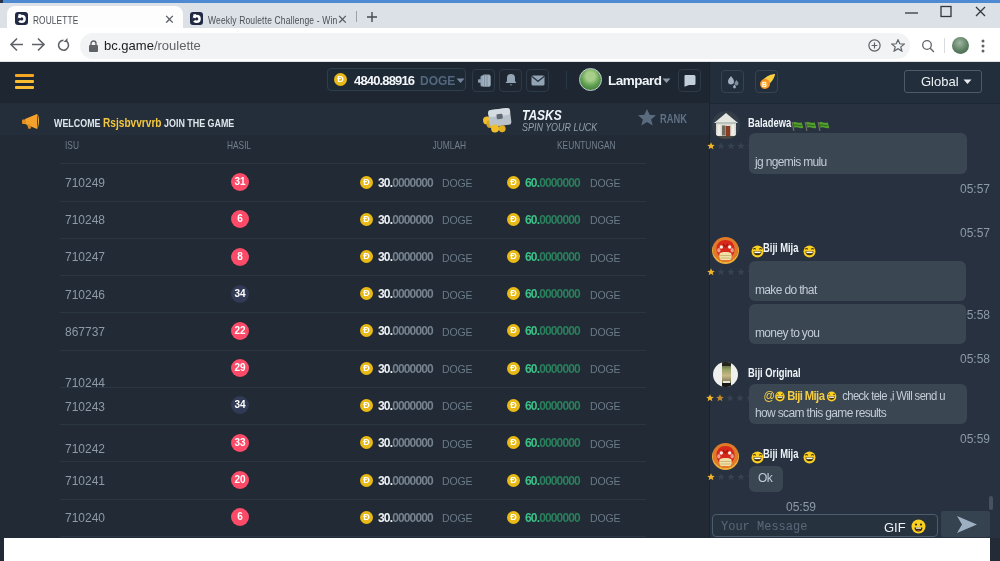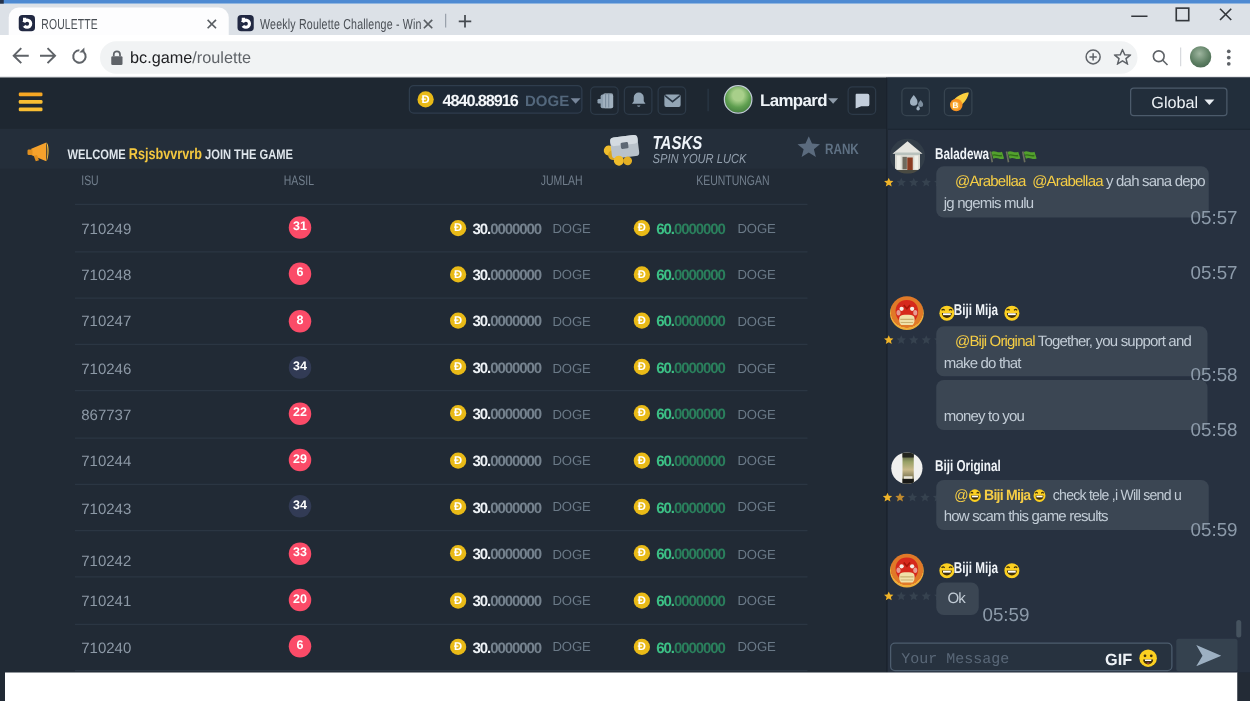--- a/index.html
+++ b/index.html
@@ -44,21 +44,21 @@
 #chathead { left:710px; top:62px; width:290px; height:42px; background:#222e3b;
   border-bottom:1px solid #1c2733; }
 .cbtn { position:absolute; width:23px; height:23px; border:1px solid #374450; border-radius:4px; }
 #global { position:absolute; left:904px; top:70px; width:78px; height:23px;
   border:1px solid #4c5b6b; border-radius:3px; }
 .cname { position:absolute; font-size:12.5px; font-weight:bold; color:#f0f4f8; white-space:nowrap; transform:scaleX(0.75); transform-origin:0 50%; }
 .bubble { position:absolute; background:#3b4653; border-radius:6px; color:#c2ccd6;
   font-size:12px; letter-spacing:-0.65px; line-height:17px; }
 .mention { color:#f5cd45; }
 .ind { display:inline-block; width:9px; }
-.ctime { position:absolute; font-size:15px; color:#8c9aa9; }
+.ctime { position:absolute; font-size:12px; color:#8c9aa9;margin-top:16px; }
 .avatar { position:absolute; border-radius:50%; overflow:hidden; }
 .stars { position:absolute; display:flex; gap:2px; }
 
 #whiteband { left:4px; top:538px; width:986px; height:23px; background:#ffffff; }
 #rightedge { left:990px; top:538px; width:10px; height:23px; background:#232b36; }
 </style>
 </head>
 <body>
 <div id="stage">
 <div id="app" class="abs"></div>
@@ -243,21 +243,21 @@
 <div class="rowline" style="top:312.2px;"></div>
 <div class="isu" style="top:325px;">867737</div>
 <div class="badge bred" style="left:231px; top:322px;">22</div>
 <div class="coin" style="left:360px; top:324px; width:13px; height:13px; font-size:9px; line-height:13px;">Ð</div>
 <div class="amt" style="left:378px; top:324px; color:#edf1f5;">30.<span style="color:#75828e;">0000000</span></div>
 <div class="doge" style="left:442px; top:326px;">DOGE</div>
 <div class="coin" style="left:507px; top:324px; width:13px; height:13px; font-size:9px; line-height:13px;">Ð</div>
 <div class="amt" style="left:525px; top:324px; color:#3cc186;">60.<span style="color:#2a7f5c;">0000000</span></div>
 <div class="doge" style="left:590px; top:326px;">DOGE</div>
 <div class="rowline" style="top:349.5px;"></div>
-<div class="isu" style="top:362px;">710244</div>
+<div class="isu" style="top:376px;">710244</div>
 <div class="badge bred" style="left:231px; top:359px;">29</div>
 <div class="coin" style="left:360px; top:362px; width:13px; height:13px; font-size:9px; line-height:13px;">Ð</div>
 <div class="amt" style="left:378px; top:362px; color:#edf1f5;">30.<span style="color:#75828e;">0000000</span></div>
 <div class="doge" style="left:442px; top:363px;">DOGE</div>
 <div class="coin" style="left:507px; top:362px; width:13px; height:13px; font-size:9px; line-height:13px;">Ð</div>
 <div class="amt" style="left:525px; top:362px; color:#3cc186;">60.<span style="color:#2a7f5c;">0000000</span></div>
 <div class="doge" style="left:590px; top:363px;">DOGE</div>
 <div class="rowline" style="top:386.8px;"></div>
 <div class="isu" style="top:400px;">710243</div>
 <div class="badge bdark" style="left:231px; top:396px;">34</div>
@@ -356,21 +356,21 @@
       <svg width="8" height="8" viewBox="0 0 20 19">
         <path d="M10 0l2.7 6.2 6.7.5-5.1 4.4 1.6 6.6L10 14l-5.9 3.7 1.6-6.6L.6 6.7l6.7-.5z" fill="#36424f"></path>
       </svg>
       <svg width="8" height="8" viewBox="0 0 20 19">
         <path d="M10 0l2.7 6.2 6.7.5-5.1 4.4 1.6 6.6L10 14l-5.9 3.7 1.6-6.6L.6 6.7l6.7-.5z" fill="#36424f"></path>
       </svg>
       <svg width="8" height="8" viewBox="0 0 20 19">
         <path d="M10 0l2.7 6.2 6.7.5-5.1 4.4 1.6 6.6L10 14l-5.9 3.7 1.6-6.6L.6 6.7l6.7-.5z" fill="#36424f"></path>
       </svg>
     </div>
-<div class="bubble" style="left:749px; top:133px; width:218px; height:41px; padding:4px 8px 4px 6px; line-height:17px; overflow:hidden;"><span class="cx"><span class="ind"></span><span class="mention">@Arabellaa</span> &nbsp;<span class="mention">@Arabellaa</span> y dah sana depo</span><br><span class="cx">jg ngemis mulu</span></div>
+<div class="bubble" style="left:749px; top:133px; width:218px; height:41px; padding:4px 8px 4px 6px; line-height:17px; overflow:hidden;"><br><span class="cx">jg ngemis mulu</span></div>
 <div class="ctime" style="right:10px; top:166px;">05:57</div>
 <div class="ctime" style="right:10px; top:210px;">05:57</div>
 <div class="avatar" style="left:712px; top:237px; width:27px; height:27px; background:radial-gradient(circle at 50% 45%, #e07928 0 64%, #efae3a 65% 98%, #273140 99%);">
 <svg width="27" height="27" viewBox="0 0 27 27" style="position:absolute;left:0;top:0;">
 <path d="M13.5 3C7 3 4 8 4.5 13c.4 4 3 7 4.5 7.5l9 .2c1.8-.8 4.2-3.7 4.5-7.7C23 8 20 3 13.5 3z" fill="#d6291c"></path>
 <circle cx="9.3" cy="10" r="1.7" fill="#f5f0e6"></circle>
 <circle cx="17.7" cy="10" r="1.7" fill="#f5f0e6"></circle>
 <ellipse cx="6.8" cy="13.2" rx="1.6" ry="2.2" fill="#e89c93"></ellipse>
 <ellipse cx="20.2" cy="13.2" rx="1.6" ry="2.2" fill="#e89c93"></ellipse>
 <path d="M8 16c1.5-1.5 9.5-1.5 11 0 1.2 1.5.8 6-1 7H9c-1.8-1-2.2-5.5-1-7z" fill="#f0e0a8"></path>
@@ -401,21 +401,21 @@
       <svg width="8" height="8" viewBox="0 0 20 19">
         <path d="M10 0l2.7 6.2 6.7.5-5.1 4.4 1.6 6.6L10 14l-5.9 3.7 1.6-6.6L.6 6.7l6.7-.5z" fill="#36424f"></path>
       </svg>
       <svg width="8" height="8" viewBox="0 0 20 19">
         <path d="M10 0l2.7 6.2 6.7.5-5.1 4.4 1.6 6.6L10 14l-5.9 3.7 1.6-6.6L.6 6.7l6.7-.5z" fill="#36424f"></path>
       </svg>
       <svg width="8" height="8" viewBox="0 0 20 19">
         <path d="M10 0l2.7 6.2 6.7.5-5.1 4.4 1.6 6.6L10 14l-5.9 3.7 1.6-6.6L.6 6.7l6.7-.5z" fill="#36424f"></path>
       </svg>
     </div>
-<div class="bubble" style="left:749px; top:261px; width:217px; height:40px; padding:4px 8px 4px 6px; line-height:17px; overflow:hidden;"><span class="cx"><span class="ind"></span><span class="mention">@Biji Original</span> Together, you support and</span><br><span class="cx">make do that</span></div>
+<div class="bubble" style="left:749px; top:261px; width:217px; height:40px; padding:4px 8px 4px 6px; line-height:17px; overflow:hidden;"><br><span class="cx">make do that</span></div>
 <div class="ctime" style="right:10px; top:292px;">05:58</div>
 <div class="bubble" style="left:749px; top:304px; width:217px; height:40px; padding:4px 8px 4px 6px; line-height:17px; overflow:hidden;"><br><span class="cx">money to you</span></div>
 <div class="ctime" style="right:10px; top:336px;">05:58</div>
 <div class="avatar" style="left:713px; top:362px; width:25px; height:25px; background:#f0f0ee;">
 <div style="position:absolute;left:34%;top:0;width:38%;height:100%;background:linear-gradient(#3a4030,#97a065 30%,#c9b98a 55%,#6e6a48 85%);"></div>
 <div style="position:absolute;left:34%;top:0;width:38%;height:14%;background:#23251f;"></div>
 <div style="position:absolute;left:34%;top:82%;width:38%;height:18%;background:#191917;"></div>
 <div style="position:absolute;left:40%;top:76%;width:26%;height:8%;background:#e8e4d8;"></div>
 </div>
 <div class="cname" style="left:748px; top:366px;">Biji Original</div>
@@ -488,21 +488,21 @@
       </svg>
       <svg width="8" height="8" viewBox="0 0 20 19">
         <path d="M10 0l2.7 6.2 6.7.5-5.1 4.4 1.6 6.6L10 14l-5.9 3.7 1.6-6.6L.6 6.7l6.7-.5z" fill="#36424f"></path>
       </svg>
     </div>
 <div class="bubble" style="left:749px; top:466px; width:34px; height:26px; padding:4px 9px; line-height:17px;">Ok</div>
 <div class="ctime" style="left:786px; top:484px;">05:59</div>
 
 <div class="abs" style="left:712px; top:514px; width:226px; height:23px; border:1px solid #4d5d6e; border-radius:4px; background:#27323f;"></div>
 <div class="abs" style="left:721px; top:520px; font-family:'Liberation Mono',monospace; font-size:12px; color:#5a6878;">Your Message</div>
-<div class="abs" style="left:884px; top:520px; font-size:13px; font-weight:bold; color:#eef2f6;">GIF</div>
+<div class="abs" style="left:884px; top:520px; font-size:13px; font-weight:normal; color:#eef2f6;">GIF</div>
 <svg class="abs" style="left:911px; top:519px;" width="15" height="15" viewBox="0 0 15 15">
 <circle cx="7.5" cy="7.5" r="7" fill="#fcd021"></circle>
 <circle cx="5" cy="5.6" r="1.1" fill="#40300a"></circle>
       <circle cx="10" cy="5.6" r="1.1" fill="#40300a"></circle>
 <path d="M3.5 8.5h8a4 4 0 0 1-8 0z" fill="#40300a"></path>
 <path d="M5 8.5h5v1.2h-5z" fill="#fff"></path>
 <path d="M6 11.4a2.2 1.4 0 0 0 3 0 3 3 0 0 0-3 0z" fill="#e8506a"></path>
 </svg>
 <div class="abs" style="left:941px; top:511px; width:49px; height:26px; background:#35424f; border-radius:2px;"></div>
 <svg class="abs" style="left:956px; top:516px;" width="21" height="17" viewBox="0 0 21 17">

